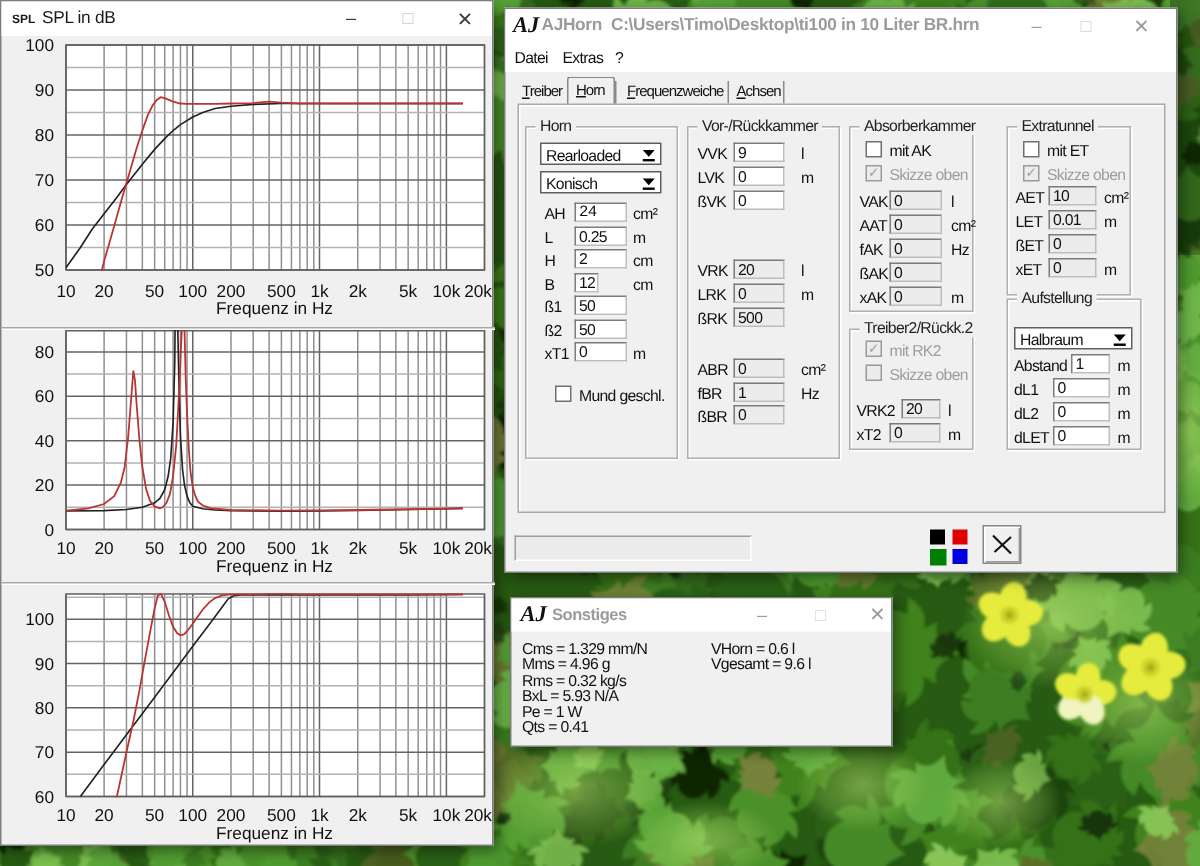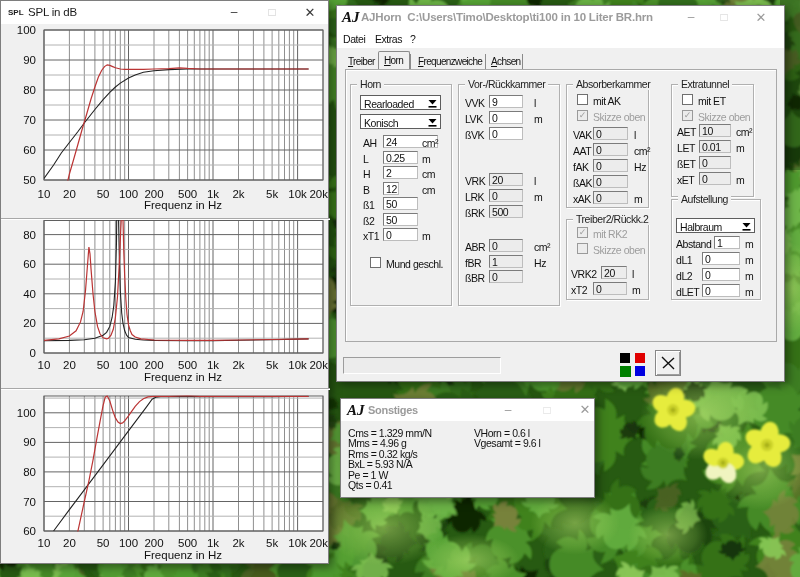--- a/index.html
+++ b/index.html
@@ -1067,21 +1067,21 @@
       </svg>
     </div>
 <div class="combo" style="left:23px;top:108px;width:81px;height:15px;">
       <span class="ct">Konisch</span>
       <svg style="position:absolute;right:2px;top:3px;" width="11" height="9" viewBox="0 0 11 9">
         <path d="M1.5 1 L9.5 1 L5.5 5.5 Z" fill="#000"></path>
         <rect x="1.5" y="7" width="8" height="1.6" fill="#000"></rect>
       </svg>
     </div>
 <div class="lab" style="left:26px;top:131px;">AH</div>
-<div class="fld" style="left:46px;top:129px;width:55px;height:13px;">24</div>
+<div class="fld" style="left:46px;top:129px;width:35px;height:13px;font-family:Liberation Mono, monospace;">24</div>
 <div class="lab" style="left:85px;top:131px;">cm²</div>
 <div class="lab" style="left:26px;top:146.5px;">L</div>
 <div class="fld" style="left:46px;top:144.5px;width:35px;height:13px;">0.25</div>
 <div class="lab" style="left:85px;top:146.5px;">m</div>
 <div class="lab" style="left:26px;top:162.0px;">H</div>
 <div class="fld" style="left:46px;top:160.0px;width:35px;height:13px;">2</div>
 <div class="lab" style="left:85px;top:162.0px;">cm</div>
 <div class="lab" style="left:26px;top:177.5px;">B</div>
 <div class="fld" style="left:46px;top:175.5px;width:16px;height:13px;">12</div>
 <div class="lab" style="left:85px;top:177.5px;">cm</div>

